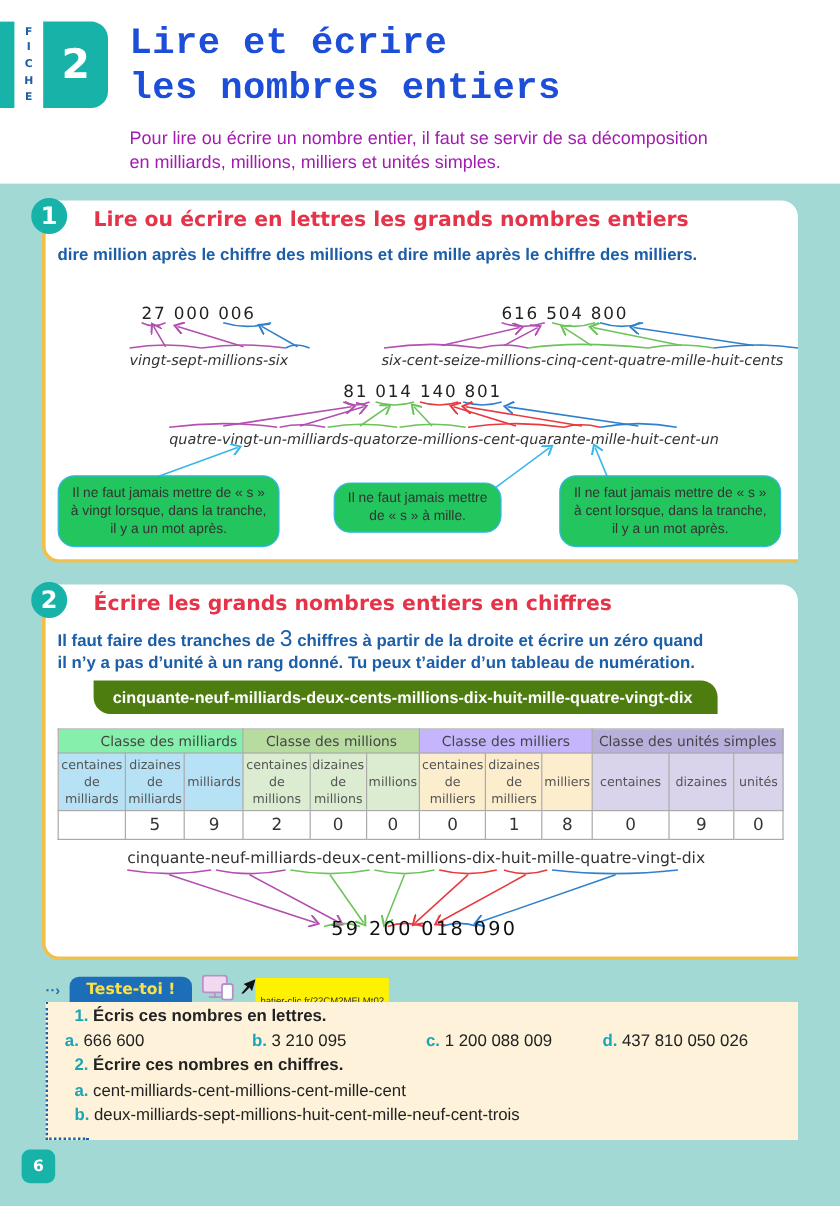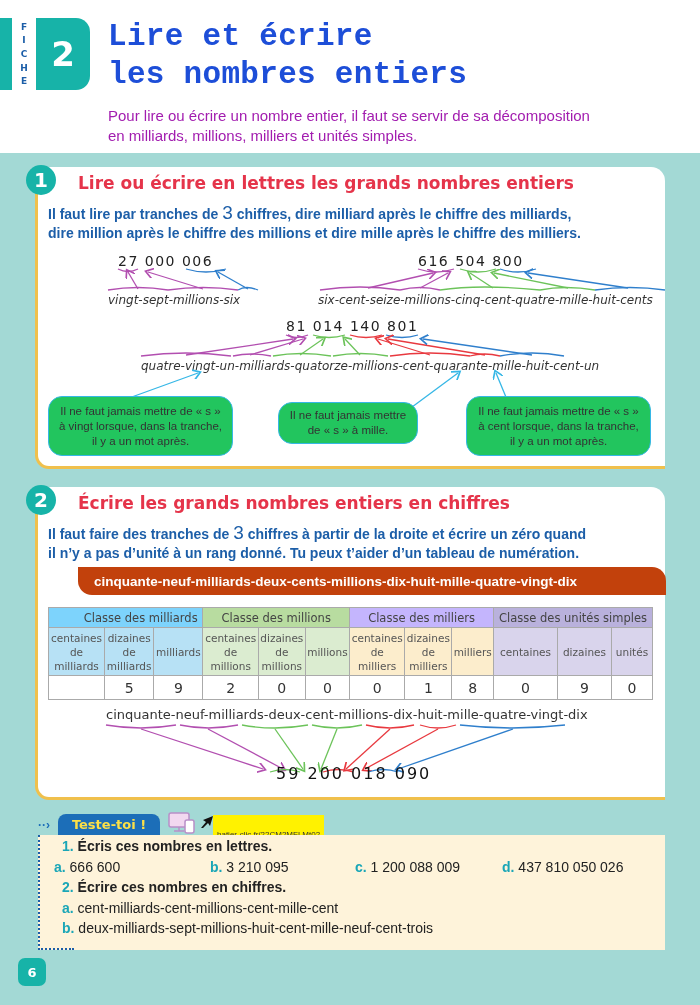--- a/index.html
+++ b/index.html
@@ -37,30 +37,30 @@
 
   svg.diag { position: absolute; left: 0; top: 0; }
   .num-txt { font-family: "DejaVu Sans", sans-serif; font-size: 14px; fill: #222; letter-spacing: 1.5px; }
   .words { font-family: "DejaVu Sans", sans-serif; font-size: 12px; font-style: italic; fill: #333; }
 
   .bubble { position: absolute; border: 1.5px solid #36b7e6; border-radius: 14px; background: #22c55e;
     font-family: "Liberation Sans", sans-serif; font-size: 11.5px; line-height: 15px; color: #333; text-align: center;
     display: flex; align-items: center; justify-content: center; padding: 4px 8px; }
 
   
-  .ribbon { position: absolute; left: 40px; top: 80px; width: 588px; height: 28px; background: #c2410c;
+  .ribbon { position: absolute; left: 40px; top: 80px; width: 520px; height: 28px; background: #4d7c0f;
     border-radius: 0 14px 0 14px; color: #fff; font-weight: bold; font-size: 13.5px; display: flex; align-items: center;
     padding-left: 16px; }
   table.num { position: absolute; left: 10px; top: 120px; width: 605px; border-collapse: collapse;
     font-family: "DejaVu Sans", sans-serif; font-size: 10.5px; color: #555; }
   table.num td { border: 1px solid #aaa; text-align: center; }
   table.num tr.head td { height: 20px; font-size: 11.5px; color: #444; }
   table.num tr.sub td { height: 48px; line-height: 14px; }
   table.num tr.val td { height: 24px; background: #fff; font-size: 14px; color: #333; }
-  .c-mil { background: #b7e1f5; } .c-mil-h { background: #7dd3fc; padding-left: 30px; }
+  .c-mil { background: #b7e1f5; } .c-mil-h { background: #86efac; padding-left: 30px; }
   .c-mio { background: #dbecd0; } .c-mio-h { background: #b8dca0; }
   .c-mle { background: #fcedcc; } .c-mle-h { background: #c4b5fd; }
   .c-uni { background: #d9d4ec; } .c-uni-h { background: #b9b1dc; }
 
   .words2 { font-family: "DejaVu Sans", sans-serif; font-size: 13px; fill: #333; }
   .result { font-family: "DejaVu Sans", sans-serif; font-size: 16px; fill: #111; letter-spacing: 2px; }
 
   
   .teste-tab { position: absolute; left: 58px; top: 814px; width: 102px; height: 21px; background: #1c6eb8;
     border-radius: 8px 8px 0 0; color: #fde047; font-family: "DejaVu Sans", sans-serif; font-weight: bold; font-size: 13px;
@@ -102,21 +102,20 @@
   <div>Pour lire ou écrire un nombre entier, il faut se servir de sa décomposition</div>
   <div>en milliards, millions, milliers et unités simples.</div>
 </div>
 
 <div class="bg"></div>
 
 <div class="card" id="card1">
   <div class="num-badge">1</div>
   <div class="card-title">Lire ou écrire en lettres les grands nombres entiers</div>
   <div class="card-text">
-    <div><span>Il faut lire par tranches de </span><span class="big">3</span><span> chiffres, dire milliard après le chiffre des milliards,</span></div>
     <div>dire million après le chiffre des millions et dire mille après le chiffre des milliers.</div>
   </div>
 
   <svg class="diag" width="630" height="302">
     <defs>
       <marker id="ap" markerWidth="8" markerHeight="8" refX="4" refY="4" orient="auto">
           <path d="M0,0 L6,4 L0,8" fill="none" stroke="#b24fb0" stroke-width="1.3"></path>
         </marker>
       <marker id="ag" markerWidth="8" markerHeight="8" refX="4" refY="4" orient="auto">
           <path d="M0,0 L6,4 L0,8" fill="none" stroke="#6cc35a" stroke-width="1.3"></path>

